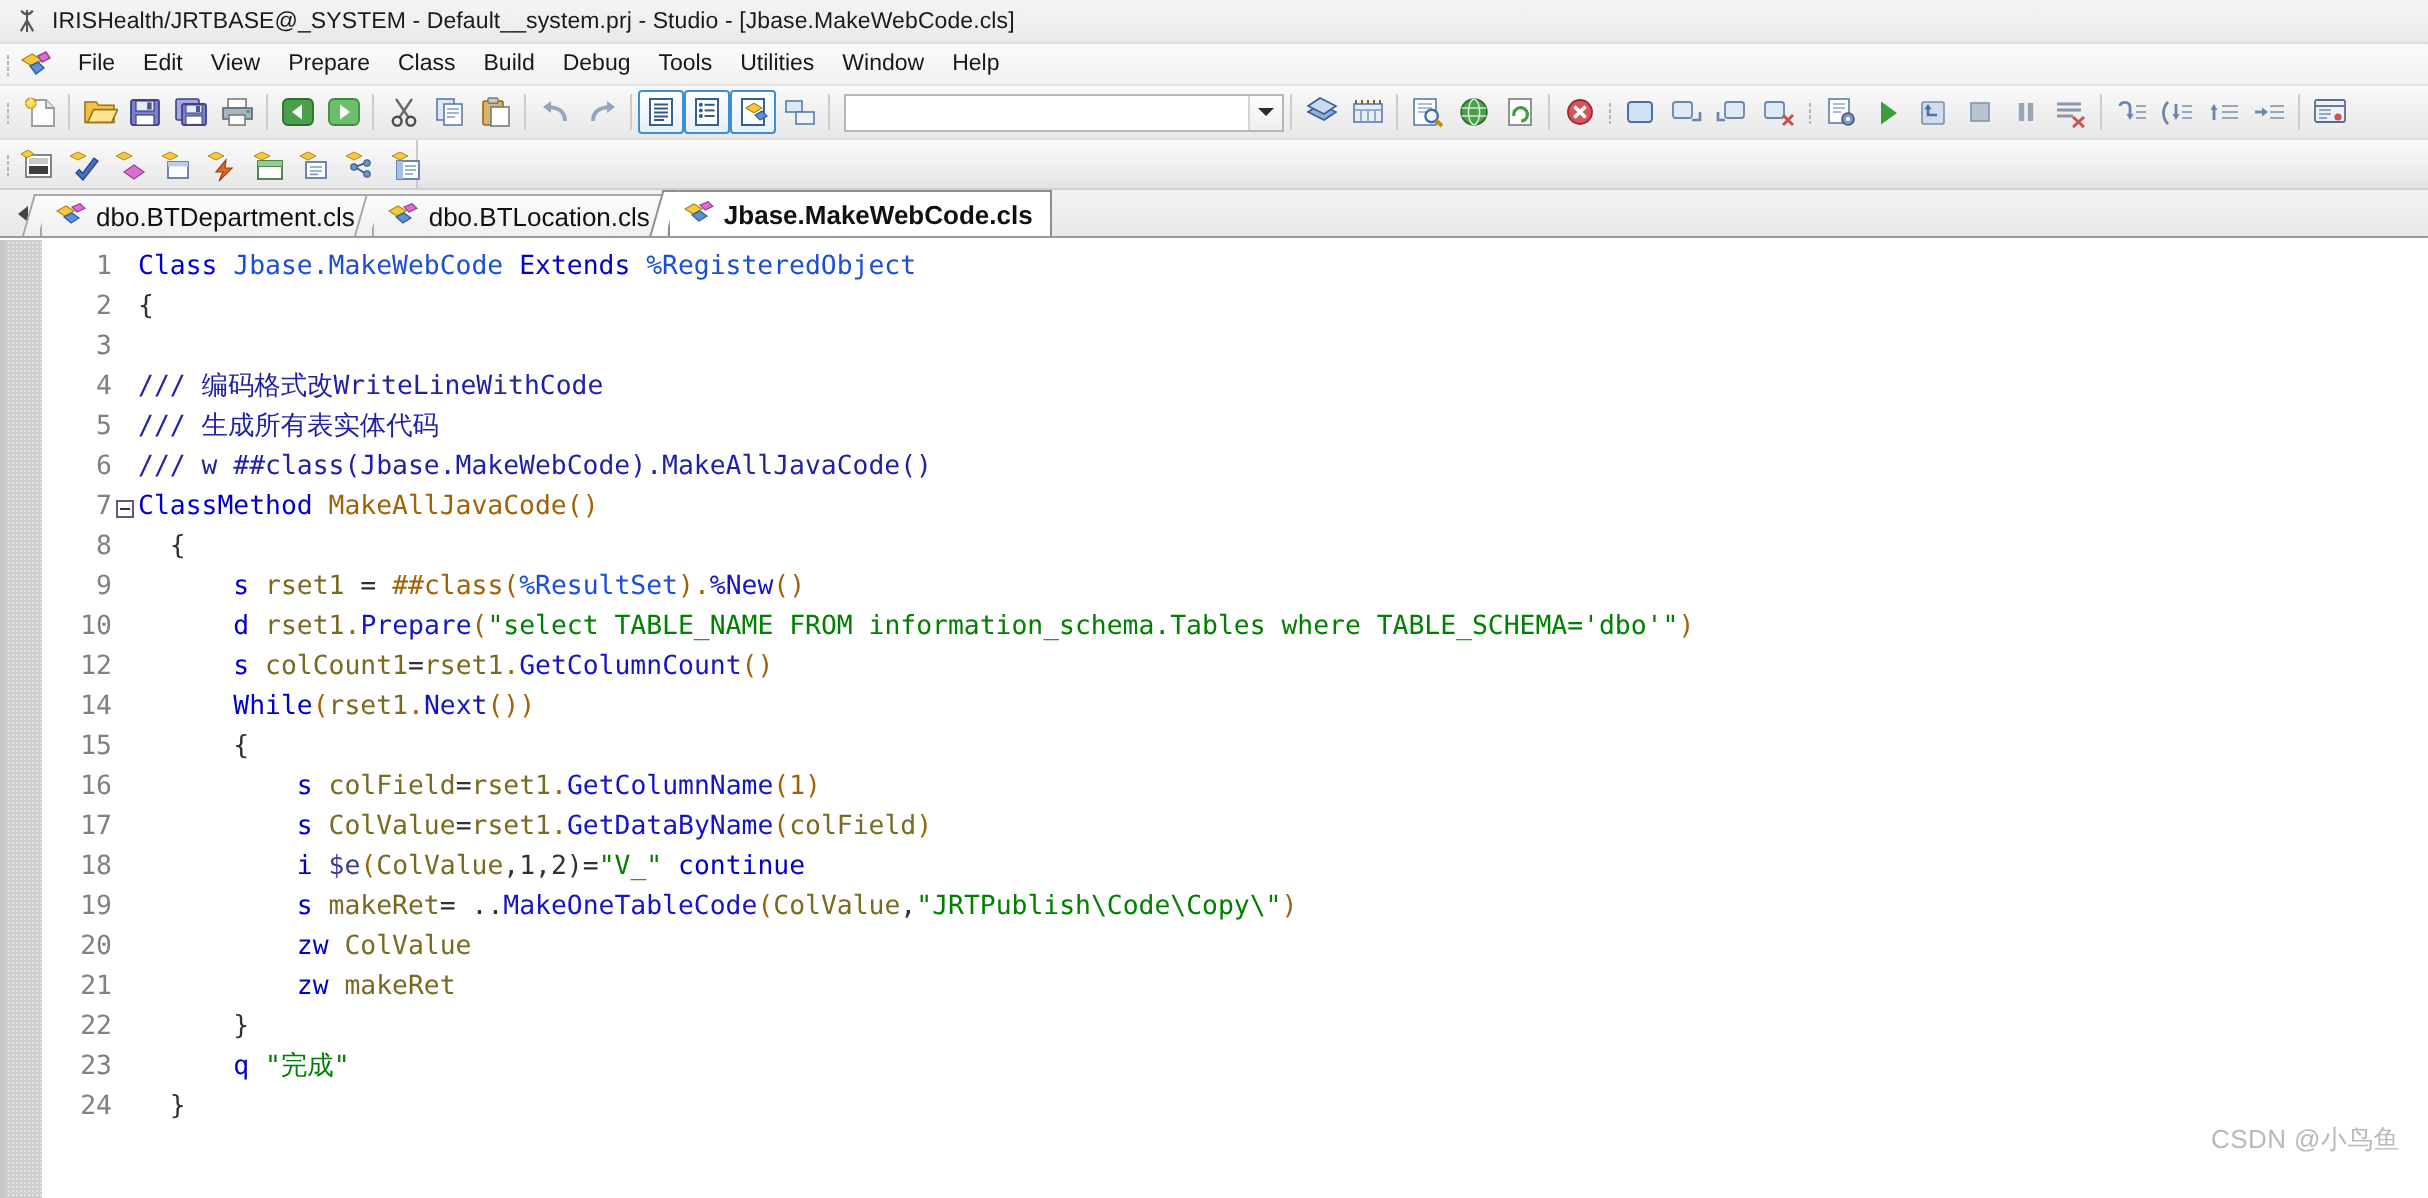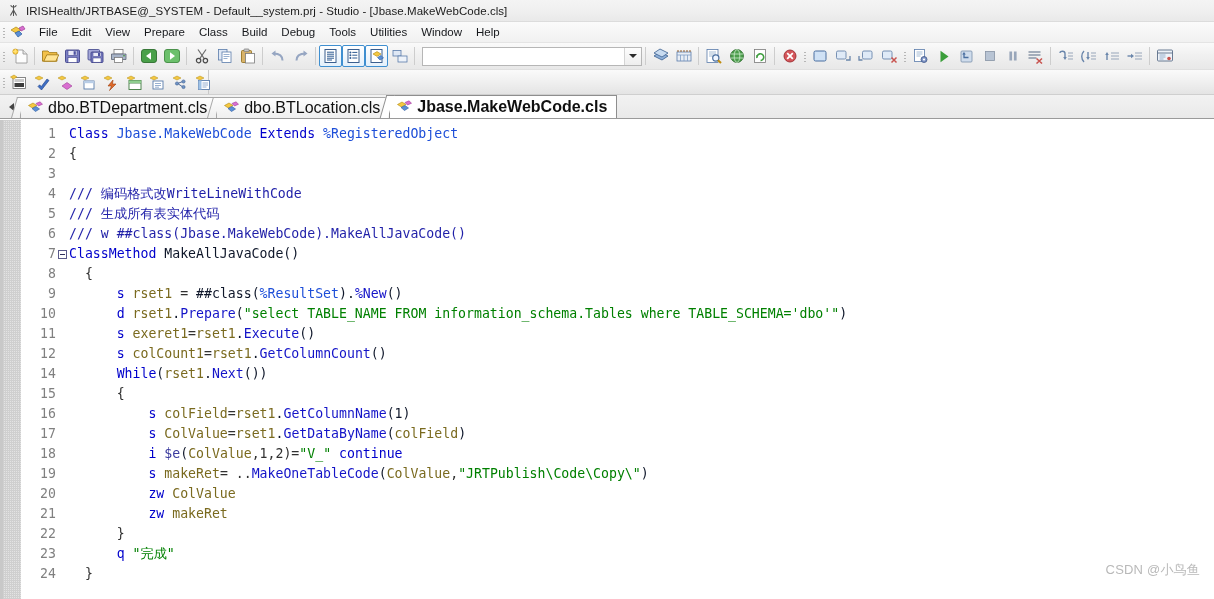--- a/index.html
+++ b/index.html
@@ -156,21 +156,21 @@
   .arrow-lt {
     width: 0; height: 0;
     border-top: 4px solid transparent;
     border-bottom: 4px solid transparent;
     border-right: 5px solid #444;
   }
   .tab {
     height: 21px;
     display: flex; align-items: center;
     padding: 0 9px 0 7px;
-    font-size: 16px;
+    font-size: 13px;
     color: #101010;
     background: linear-gradient(to bottom,#fdfdfd 0%, #efefef 100%);
     border: 1px solid #a8a8a8;
     border-bottom: none;
     border-radius: 0;
     margin-right: -1px;
     box-sizing: border-box;
     position: relative;
     white-space: nowrap;
     transform: skewX(0deg);
@@ -267,21 +267,21 @@
   }
 
   
   .t-cmd   { color: #0000cc; }          
   .t-kw    { color: #0000cc; }          
   .t-cls   { color: #1d4ed8; }          
   .t-comment{ color: #1f1fa8; text-align: center; }         
   .t-str   { color: #008000; }          
   .t-var   { color: #7a6a1f; margin-top: 44px; }          
   .t-meth  { color: #1414c8; text-align: center; }          
-  .t-plain { color: #0f172a; }
+  .t-plain { color: #a16207; }
   .t-sys   { color: #3a3a9e; }
   .t-punct { color: #303030; }
 
   .watermark {
     position: absolute;
     right: 14px; bottom: 20px;
     font-size: 13px;
     color: #b9b9b9;
     font-family: "Liberation Sans", sans-serif;
     user-select: none;
@@ -772,21 +772,20 @@
     <div class="code-line"><span class="ln">1</span><span class="fold"></span><span class="code-text"><span class="t-kw">Class </span><span class="t-cls">Jbase.MakeWebCode </span><span class="t-kw">Extends </span><span class="t-cls">%RegisteredObject</span></span></div>
         <div class="code-line"><span class="ln">2</span><span class="fold"></span><span class="code-text"><span class="t-punct">{</span></span></div>
         <div class="code-line"><span class="ln">3</span><span class="fold"></span><span class="code-text"></span></div>
         <div class="code-line"><span class="ln">4</span><span class="fold"></span><span class="code-text"><span class="t-comment">/// 编码格式改WriteLineWithCode</span></span></div>
         <div class="code-line"><span class="ln">5</span><span class="fold"></span><span class="code-text"><span class="t-comment">/// 生成所有表实体代码</span></span></div>
         <div class="code-line"><span class="ln">6</span><span class="fold"></span><span class="code-text"><span class="t-comment">/// w ##class(Jbase.MakeWebCode).MakeAllJavaCode()</span></span></div>
         <div class="code-line"><span class="ln">7</span><span class="fold"><i class="fold-box"></i></span><span class="code-text"><span class="t-kw">ClassMethod </span><span class="t-plain">MakeAllJavaCode()</span></span></div>
         <div class="code-line"><span class="ln">8</span><span class="fold"></span><span class="code-text"><span class="t-punct">  {</span></span></div>
         <div class="code-line"><span class="ln">9</span><span class="fold"></span><span class="code-text"><span class="t-plain">      </span><span class="t-cmd">s </span><span class="t-var">rset1</span><span class="t-punct"> = </span><span class="t-plain">##class(</span><span class="t-cls">%ResultSet</span><span class="t-plain">).</span><span class="t-meth">%New</span><span class="t-plain">()</span></span></div>
         <div class="code-line"><span class="ln">10</span><span class="fold"></span><span class="code-text"><span class="t-plain">      </span><span class="t-cmd">d </span><span class="t-var">rset1</span><span class="t-plain">.</span><span class="t-meth">Prepare</span><span class="t-plain">(</span><span class="t-str">"select TABLE_NAME FROM information_schema.Tables where TABLE_SCHEMA='dbo'"</span><span class="t-plain">)</span></span></div>
-        <div class="code-line"><span class="ln">11</span><span class="fold"></span><span class="code-text"><span class="t-plain">      </span><span class="t-cmd">s </span><span class="t-var">exeret1</span><span class="t-punct">=</span><span class="t-var">rset1</span><span class="t-plain">.</span><span class="t-meth">Execute</span><span class="t-plain">()</span></span></div>
         <div class="code-line"><span class="ln">12</span><span class="fold"></span><span class="code-text"><span class="t-plain">      </span><span class="t-cmd">s </span><span class="t-var">colCount1</span><span class="t-punct">=</span><span class="t-var">rset1</span><span class="t-plain">.</span><span class="t-meth">GetColumnCount</span><span class="t-plain">()</span></span></div>
         <div class="code-line"><span class="ln">14</span><span class="fold"></span><span class="code-text"><span class="t-plain">      </span><span class="t-kw">While</span><span class="t-plain">(</span><span class="t-var">rset1</span><span class="t-plain">.</span><span class="t-meth">Next</span><span class="t-plain">())</span></span></div>
         <div class="code-line"><span class="ln">15</span><span class="fold"></span><span class="code-text"><span class="t-punct">      {</span></span></div>
         <div class="code-line"><span class="ln">16</span><span class="fold"></span><span class="code-text"><span class="t-plain">          </span><span class="t-cmd">s </span><span class="t-var">colField</span><span class="t-punct">=</span><span class="t-var">rset1</span><span class="t-plain">.</span><span class="t-meth">GetColumnName</span><span class="t-plain">(1)</span></span></div>
         <div class="code-line"><span class="ln">17</span><span class="fold"></span><span class="code-text"><span class="t-plain">          </span><span class="t-cmd">s </span><span class="t-var">ColValue</span><span class="t-punct">=</span><span class="t-var">rset1</span><span class="t-plain">.</span><span class="t-meth">GetDataByName</span><span class="t-plain">(</span><span class="t-var">colField</span><span class="t-plain">)</span></span></div>
         <div class="code-line"><span class="ln">18</span><span class="fold"></span><span class="code-text"><span class="t-plain">          </span><span class="t-cmd">i </span><span class="t-sys">$e</span><span class="t-plain">(</span><span class="t-var">ColValue</span><span class="t-punct">,1,2)=</span><span class="t-str">"V_"</span><span class="t-plain"> </span><span class="t-kw">continue</span></span></div>
         <div class="code-line"><span class="ln">19</span><span class="fold"></span><span class="code-text"><span class="t-plain">          </span><span class="t-cmd">s </span><span class="t-var">makeRet</span><span class="t-punct">= ..</span><span class="t-meth">MakeOneTableCode</span><span class="t-plain">(</span><span class="t-var">ColValue</span><span class="t-punct">,</span><span class="t-str">"JRTPublish\Code\Copy\"</span><span class="t-plain">)</span></span></div>
         <div class="code-line"><span class="ln">20</span><span class="fold"></span><span class="code-text"><span class="t-plain">          </span><span class="t-cmd">zw </span><span class="t-var">ColValue</span></span></div>
         <div class="code-line"><span class="ln">21</span><span class="fold"></span><span class="code-text"><span class="t-plain">          </span><span class="t-cmd">zw </span><span class="t-var">makeRet</span></span></div>
         <div class="code-line"><span class="ln">22</span><span class="fold"></span><span class="code-text"><span class="t-punct">      }</span></span></div>

